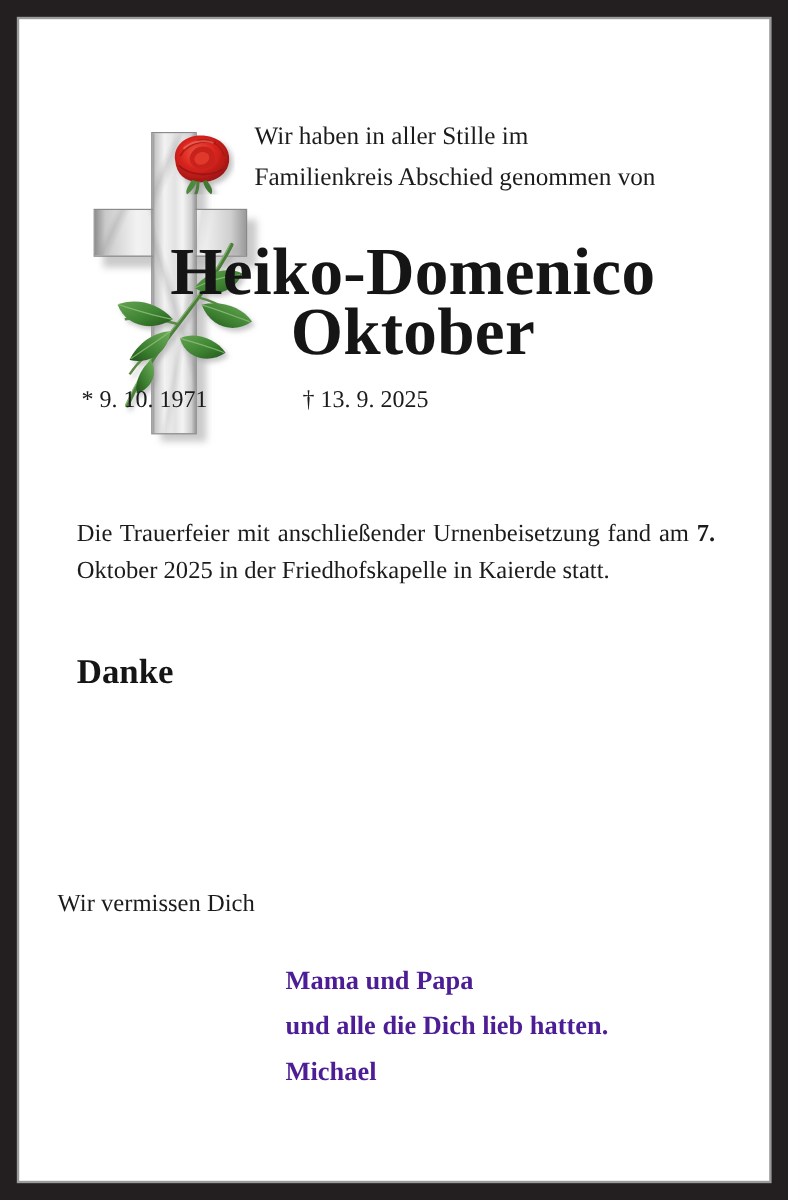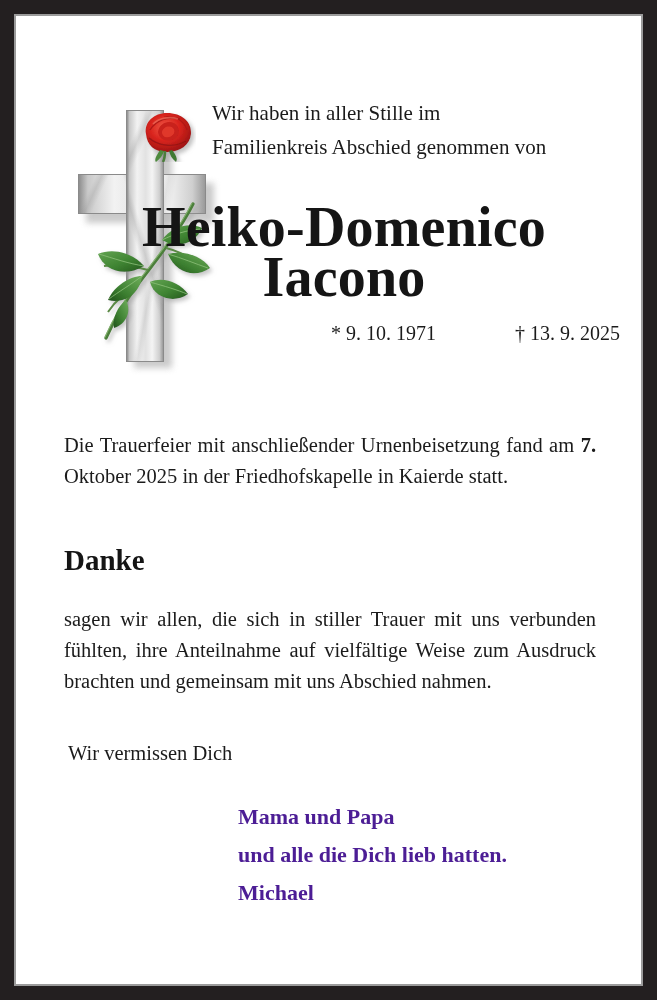--- a/index.html
+++ b/index.html
@@ -123,21 +123,21 @@
     line-height: 50px;
     color: #151515;
     letter-spacing: .2px;
   }
 
   .dates {
     position: absolute;
     left: 52px;
     top: 306px;
     width: 552px;
-    text-align: right;
+    text-align: left;
     font-size: 20px;
     color: #1b1b1b;
   }
   .dates .birth { margin-right: 74px; }
   .dates .sym { margin-right: 5px; }
 
   .block {
     position: absolute;
     left: 48px;
     width: 532px;
@@ -157,21 +157,21 @@
     top: 528px;
     font-weight: bold;
     font-size: 29px;
     color: #151515;
   }
 
   .thanks { top: 568px; }
 
   .missing {
     position: absolute;
-    left: 52px;
+    left: 32px;
     top: 726px;
     font-size: 20.5px;
     color: #1b1b1b;
   }
 
   .survivors {
     position: absolute;
     left: 222px;
     top: 782px;
     font-weight: bold;
@@ -271,36 +271,35 @@
       </svg>
     </div>
 
     <div class="intro">
       <div>Wir haben in aller Stille im</div>
       <div>Familienkreis Abschied genommen von</div>
     </div>
 
     <div class="name">
       <div>Heiko-Domenico</div>
-      <div>Iacono</div>
+      <div>Oktober</div>
     </div>
 
     <div class="dates">
       <span class="birth">
         <span class="sym">*</span><span>9. 10. 1971</span>
       </span>
       <span class="death">
         <span class="sym">†</span><span>13. 9. 2025</span>
       </span>
     </div>
 
     <div class="block ceremony last-line-left"><span>Die Trauerfeier mit anschließender Urnenbeisetzung fand am </span><b>7.</b><span> Oktober 2025 in der Friedhofskapelle in Kaierde statt.</span></div>
 
     <div class="danke-head">Danke</div>
-    <div class="block thanks last-line-left">sagen wir allen, die sich in stiller Trauer mit uns verbunden fühlten, ihre Anteilnahme auf vielfältige Weise zum Ausdruck brachten und gemeinsam mit uns Abschied nahmen.</div>
 
     <div class="missing">Wir vermissen Dich</div>
 
     <div class="survivors">
       <div>Mama und Papa</div>
       <div>und alle die Dich lieb hatten.</div>
       <div>Michael</div>
     </div>
 
   </div>

